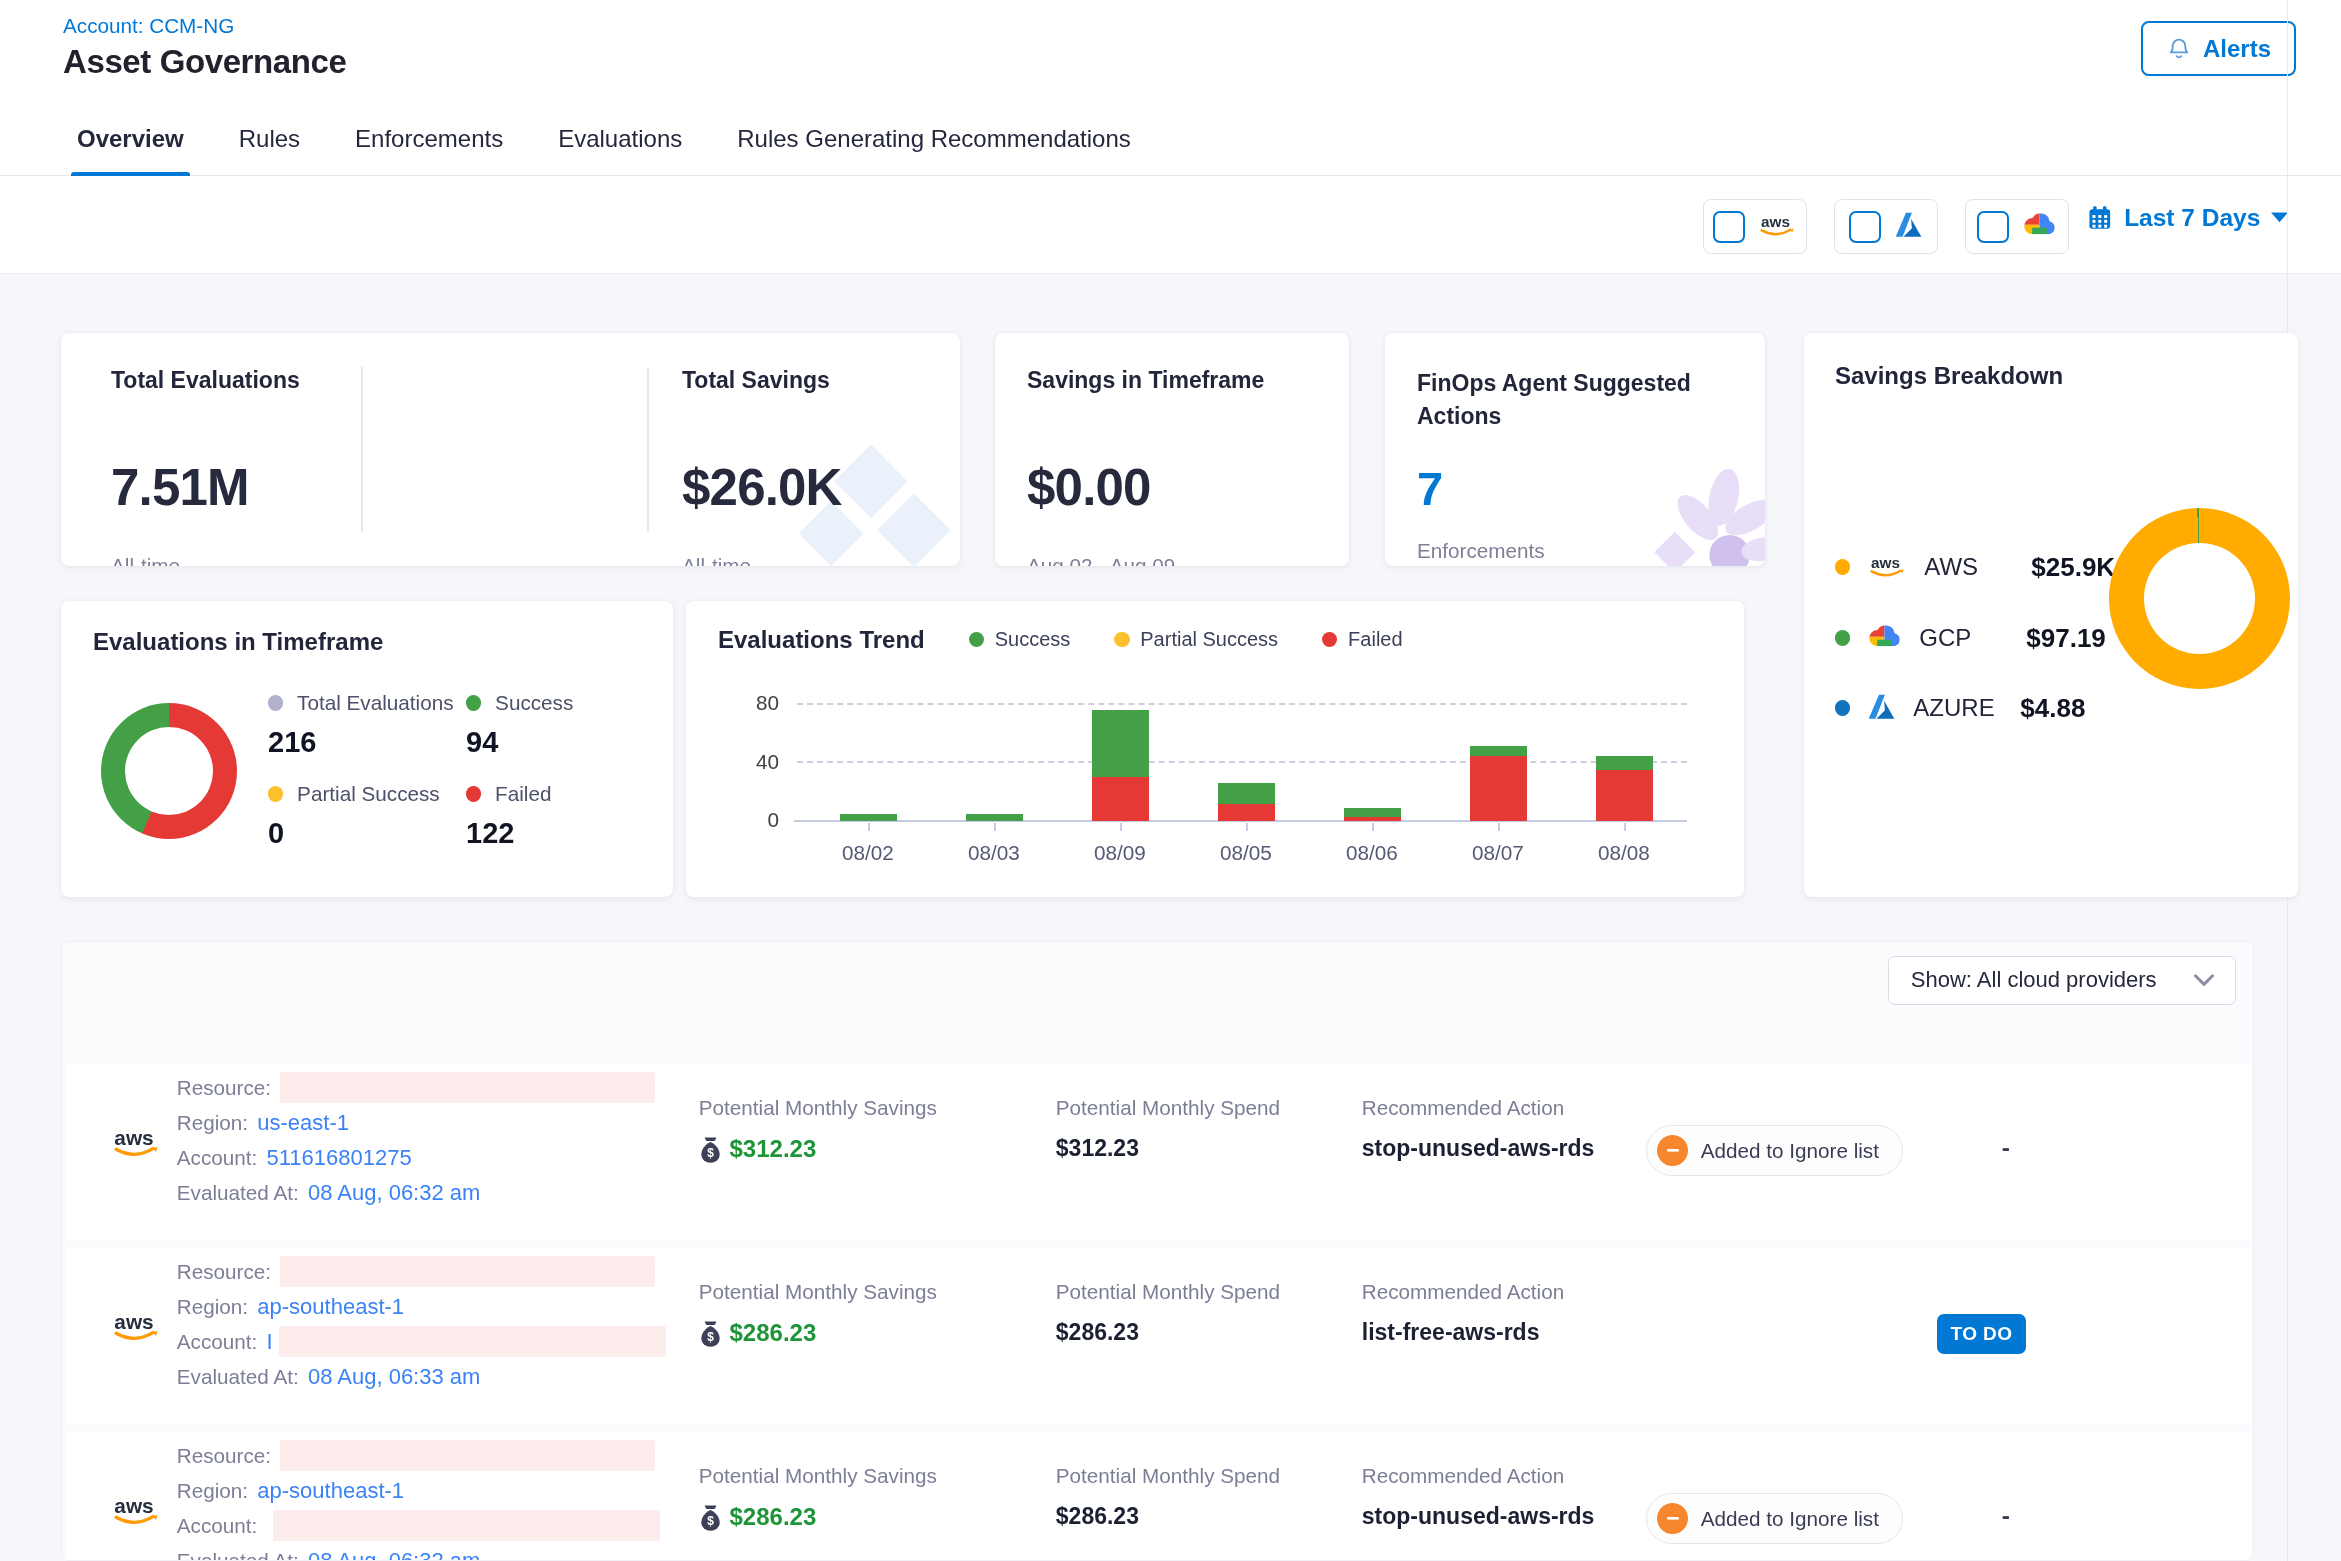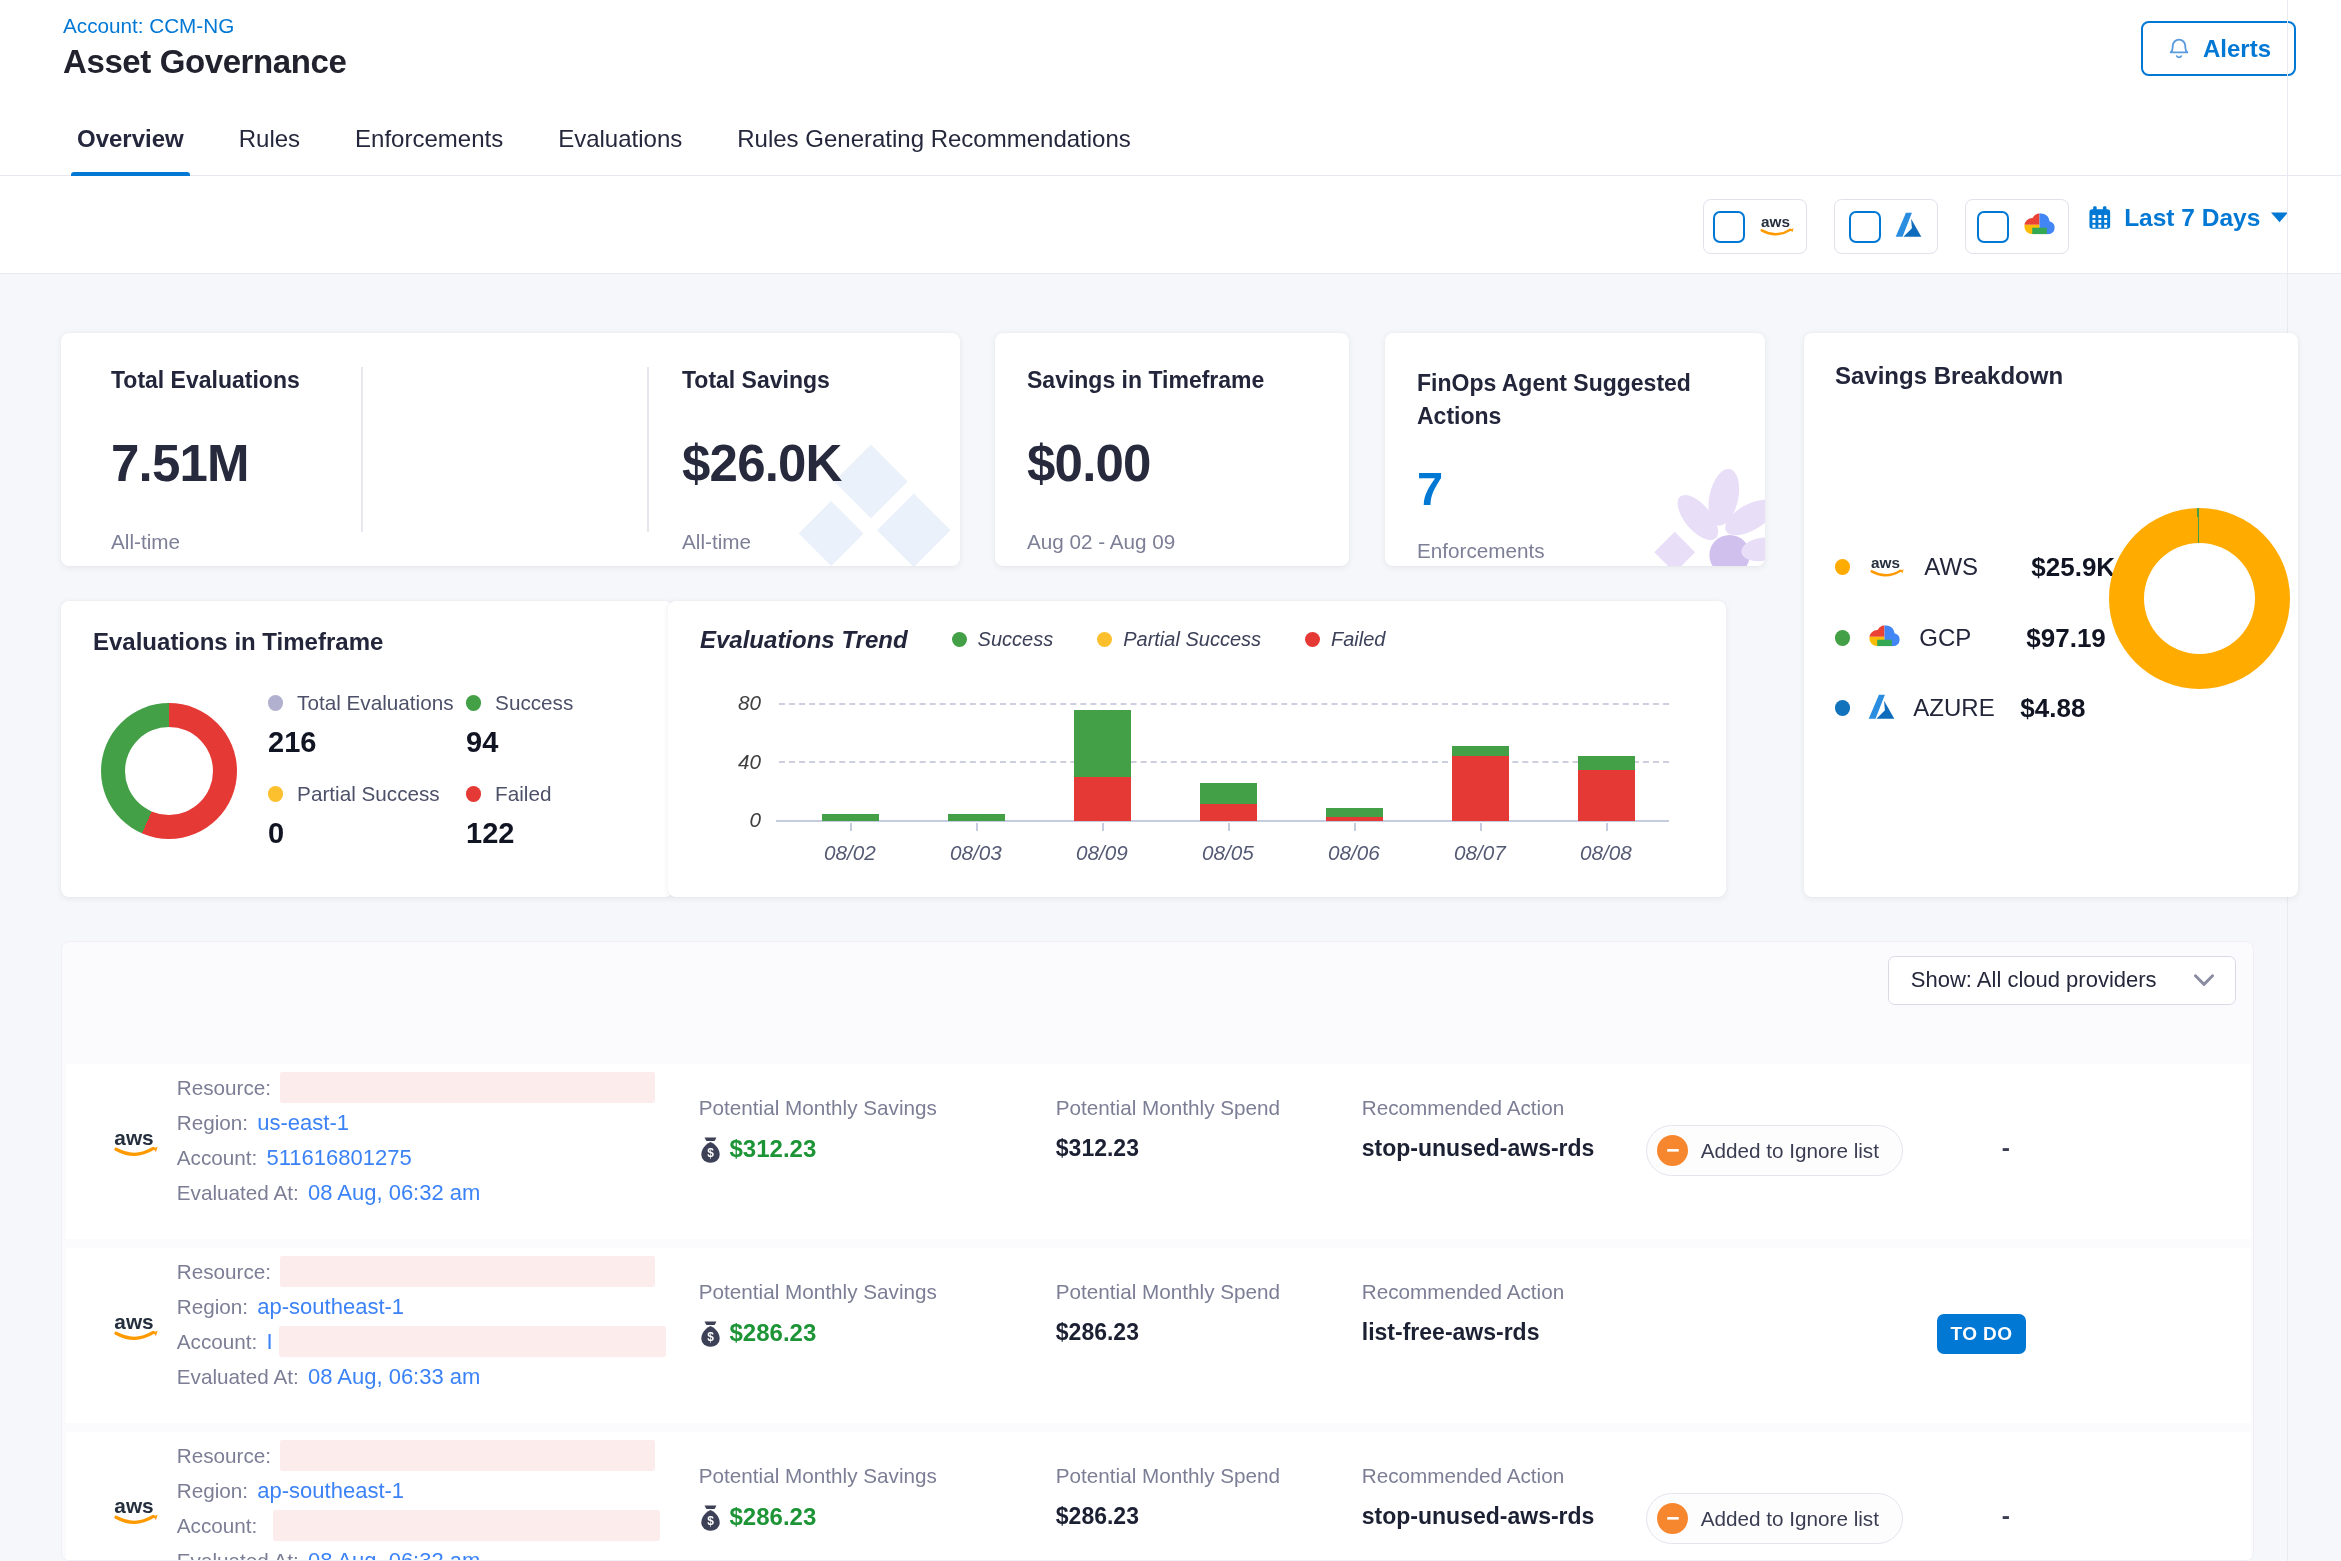--- a/index.html
+++ b/index.html
@@ -35,21 +35,21 @@
   .content-bg { position:absolute; left:0; top:274px; width:2342px; height:1287px; background:#f6f7fa; }
   .right-edge { position:absolute; top:0; bottom:0; right:54px; width:1.5px; background:#e8eaf1; }
 
   .card { position:absolute; background:#fff; border-radius:7.7px;
     box-shadow:0 1.5px 6.1px rgba(40,41,61,.07), 0 0 1.5px rgba(40,41,61,.06); overflow:hidden; }
   .card-title { font-size:24px; font-weight:700; color:#23263a; }
 
   
   .stat-col { position:absolute; top:34px; height:195px; }
   .stat-label { font-size:23px; font-weight:700; color:#23263a; }
-  .stat-value { font-size:51px; font-weight:800; color:#272a3d; margin-top:40px; letter-spacing:-0.8px; }
+  .stat-value { font-size:51px; font-weight:800; color:#272a3d; margin-top:64px; letter-spacing:-0.8px; }
   .stat-sub { font-size:20.7px; color:#7c7f96; margin-top:37px; }
   .vdiv { position:absolute; top:34px; height:165px; width:1.5px; background:#e6e7ef; }
 
   .big-blue { font-size:47px; font-weight:800; color:#0278d5; }
 
   
   .bd-row { position:absolute; left:31px; display:flex; align-items:center; gap:17px; height:40px; }
   .dot { width:15.3px; height:15.3px; border-radius:50%; flex:0 0 auto; }
   .bd-name { font-size:24px; color:#23263a; width:90px; }
   .bd-val { font-size:26px; font-weight:700; color:#111423; }
@@ -321,21 +321,21 @@
     </div>
     <div class="ev-item" style="left:405px; top:181px;">
       <div class="ev-head">
           <span class="dot" style="background: rgb(229, 57, 53);"></span>
         <span class="ev-label">Failed</span>
         </div>
       <div class="ev-value">122</div>
     </div>
   </div>
 
-  <div class="card" style="left:668px; top:601px; width:1058px; height:296px;font-style:italic;">
+  <div class="card" style="left:686px; top:601px; width:1058px; height:296px;">
     <div class="trend-header">
       <div class="card-title">Evaluations Trend</div>
       <div class="tl-item">
         <span class="dot" style="background:#43a047"></span>
         <span class="tl-label">Success</span>
       </div>
       <div class="tl-item">
         <span class="dot" style="background:#fcc02e"></span>
         <span class="tl-label">Partial Success</span>
       </div>

